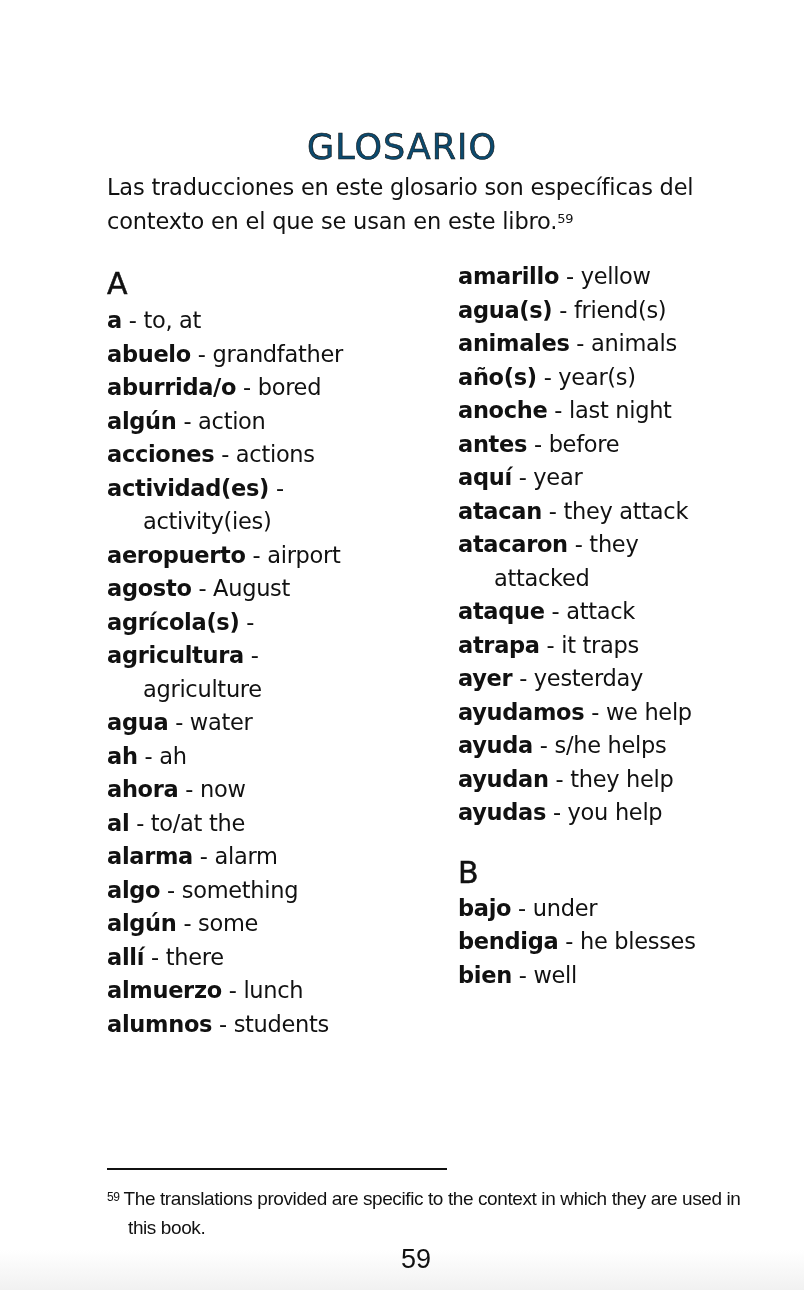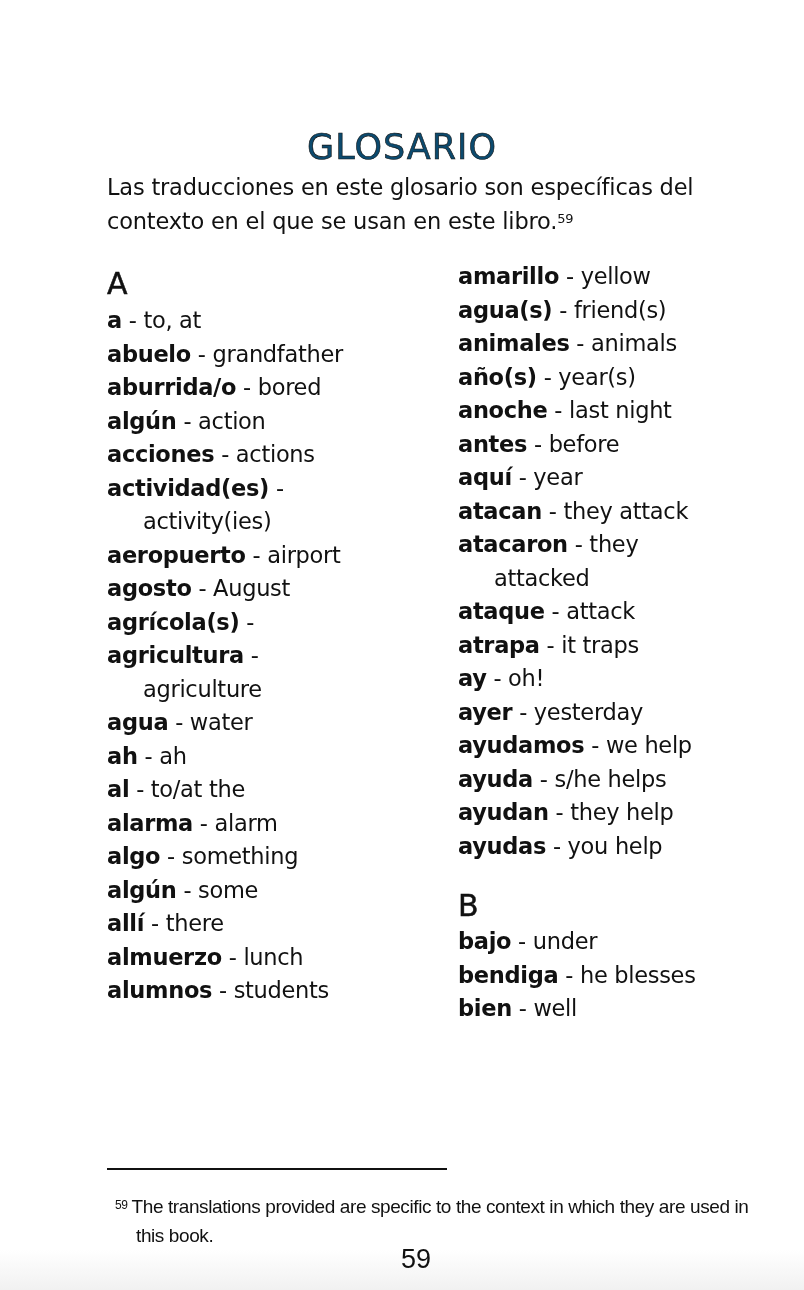--- a/index.html
+++ b/index.html
@@ -129,20 +129,21 @@
       <div class="entry"><span class="term">aburrida/o</span><span class="sep"> - </span><span class="def">bored</span></div>
       <div class="entry"><span class="term">algún</span><span class="sep"> - </span><span class="def">action</span></div>
       <div class="entry"><span class="term">acciones</span><span class="sep"> - </span><span class="def">actions</span></div>
       <div class="entry"><span class="term">actividad(es)</span><span class="sep"> -</span><span class="def"></span><span class="def-cont">activity(ies)</span></div>
       <div class="entry"><span class="term">aeropuerto</span><span class="sep"> - </span><span class="def">airport</span></div>
       <div class="entry"><span class="term">agosto</span><span class="sep"> - </span><span class="def">August</span></div>
       <div class="entry"><span class="term">agrícola(s)</span><span class="sep"> -</span><span class="def"></span></div>
       <div class="entry"><span class="term">agricultura</span><span class="sep"> -</span><span class="def"></span><span class="def-cont">agriculture</span></div>
       <div class="entry"><span class="term">agua</span><span class="sep"> - </span><span class="def">water</span></div>
       <div class="entry"><span class="term">ah</span><span class="sep"> - </span><span class="def">ah</span></div>
+      <div class="entry"><span class="term">ahora</span><span class="sep"> - </span><span class="def">now</span></div>
       <div class="entry"><span class="term">al</span><span class="sep"> - </span><span class="def">to/at the</span></div>
       <div class="entry"><span class="term">alarma</span><span class="sep"> - </span><span class="def">alarm</span></div>
       <div class="entry"><span class="term">algo</span><span class="sep"> - </span><span class="def">something</span></div>
       <div class="entry"><span class="term">algún</span><span class="sep"> - </span><span class="def">some</span></div>
       <div class="entry"><span class="term">allí</span><span class="sep"> - </span><span class="def">there</span></div>
       <div class="entry"><span class="term">almuerzo</span><span class="sep"> - </span><span class="def">lunch</span></div>
       <div class="entry"><span class="term">alumnos</span><span class="sep"> - </span><span class="def">students</span></div>
     </div>
 </div>
 
@@ -152,32 +153,31 @@
       <div class="entry"><span class="term">agua(s)</span><span class="sep"> - </span><span class="def">friend(s)</span></div>
       <div class="entry"><span class="term">animales</span><span class="sep"> - </span><span class="def">animals</span></div>
       <div class="entry"><span class="term">año(s)</span><span class="sep"> - </span><span class="def">year(s)</span></div>
       <div class="entry"><span class="term">anoche</span><span class="sep"> - </span><span class="def">last night</span></div>
       <div class="entry"><span class="term">antes</span><span class="sep"> - </span><span class="def">before</span></div>
       <div class="entry"><span class="term">aquí</span><span class="sep"> - </span><span class="def">year</span></div>
       <div class="entry"><span class="term">atacan</span><span class="sep"> - </span><span class="def">they attack</span></div>
       <div class="entry"><span class="term">atacaron</span><span class="sep"> - </span><span class="def">they</span><span class="def-cont">attacked</span></div>
       <div class="entry"><span class="term">ataque</span><span class="sep"> - </span><span class="def">attack</span></div>
       <div class="entry"><span class="term">atrapa</span><span class="sep"> - </span><span class="def">it traps</span></div>
-      <div class="entry"><span class="term">ay</span><span class="sep"> - </span><span class="def">oh!</span></div>
       <div class="entry"><span class="term">ayer</span><span class="sep"> - </span><span class="def">yesterday</span></div>
       <div class="entry"><span class="term">ayudamos</span><span class="sep"> - </span><span class="def">we help</span></div>
       <div class="entry"><span class="term">ayuda</span><span class="sep"> - </span><span class="def">s/he helps</span></div>
       <div class="entry"><span class="term">ayudan</span><span class="sep"> - </span><span class="def">they help</span></div>
       <div class="entry"><span class="term">ayudas</span><span class="sep"> - </span><span class="def">you help</span></div>
     </div>
   <div class="letter letter-b">B</div>
   <div id="b-entries">
       <div class="entry"><span class="term">bajo</span><span class="sep"> - </span><span class="def">under</span></div>
       <div class="entry"><span class="term">bendiga</span><span class="sep"> - </span><span class="def">he blesses</span></div>
       <div class="entry"><span class="term">bien</span><span class="sep"> - </span><span class="def">well</span></div>
     </div>
 </div>
 
 <div class="footnote-rule"></div>
 
-<p class="footnote" style="margin:8px;"><sup>59</sup><span>The translations provided are specific to the context in which they are used in this book.</span></p>
+<p class="footnote" style="margin:0;"><sup>59</sup><span>The translations provided are specific to the context in which they are used in this book.</span></p>
 
 <div class="page-number">59</div>
 
 </body></html>

